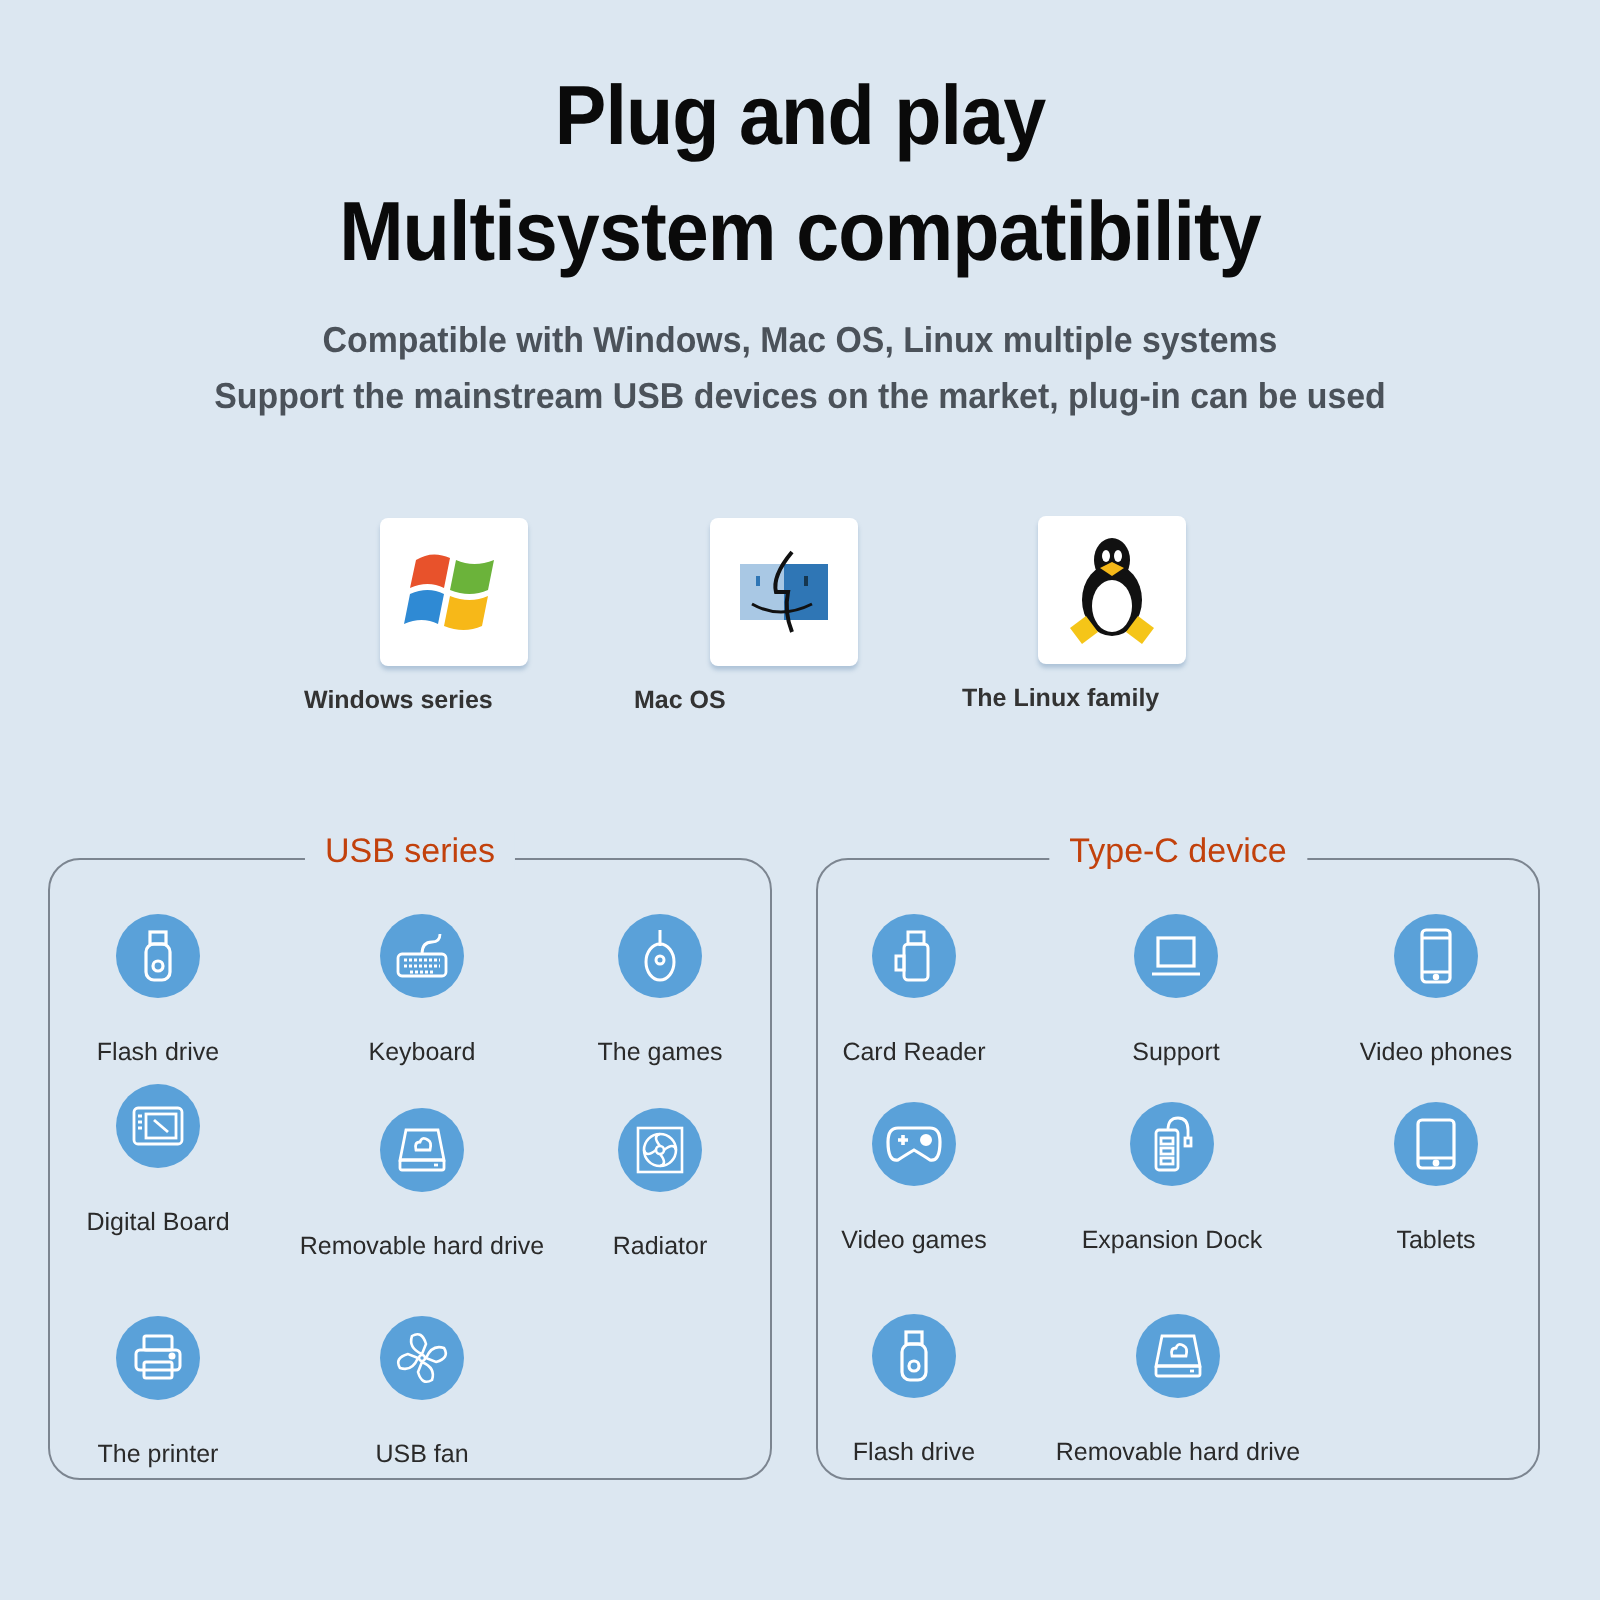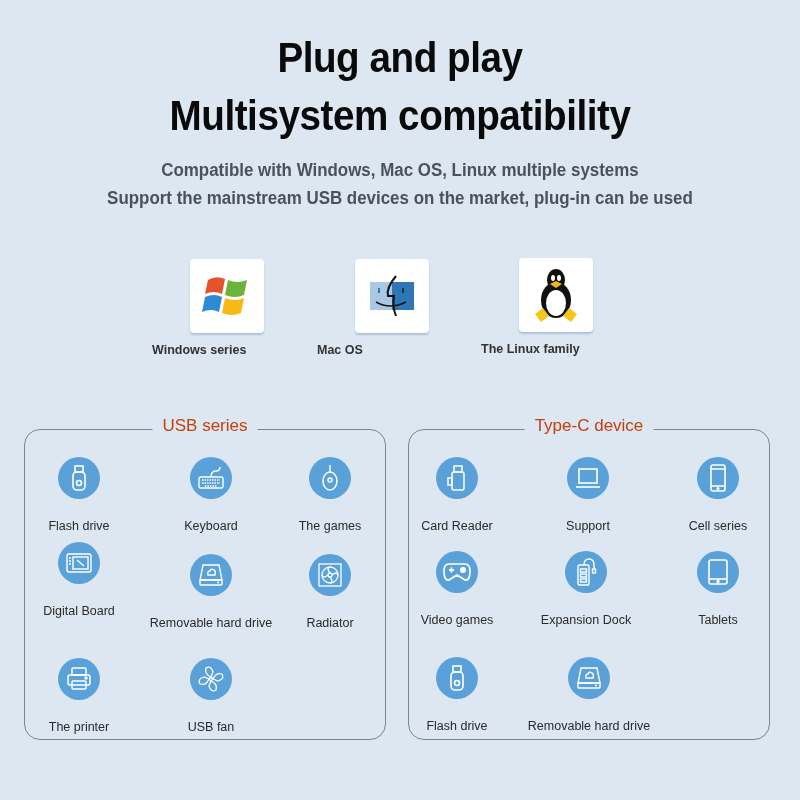--- a/index.html
+++ b/index.html
@@ -217,21 +217,21 @@
   <div class="lbl">Support</div>
 </div>
 <div class="dev" style="left:648px; top:457px;">
   <div class="circ">
     <svg width="20" height="30" viewBox="0 0 20 30" fill="none" stroke="#fff" stroke-width="1.6">
         <rect x="3" y="2" width="14" height="26" rx="2"></rect>
         <path d="M3 6h14M3 23h14"></path>
         <circle cx="10" cy="25.5" r="0.8" fill="#fff"></circle>
       </svg>
   </div>
-  <div class="lbl">Cell series</div>
+  <div class="lbl">Video phones</div>
 </div>
 
 <div class="dev" style="left:387px; top:551px;">
   <div class="circ">
     <svg width="30" height="22" viewBox="0 0 30 22" fill="none" stroke="#fff" stroke-width="1.6">
         <path d="M7 3 H23 Q28 3 28 10 Q28 20 23 19 Q20 17 15 14 Q10 17 7 19 Q2 20 2 10 Q2 3 7 3 Z"></path>
         <path d="M7 9h5M9.5 6.5v5" stroke-width="1.8"></path>
         <circle cx="21" cy="9" r="2.2" fill="#fff"></circle>
       </svg>
   </div>

